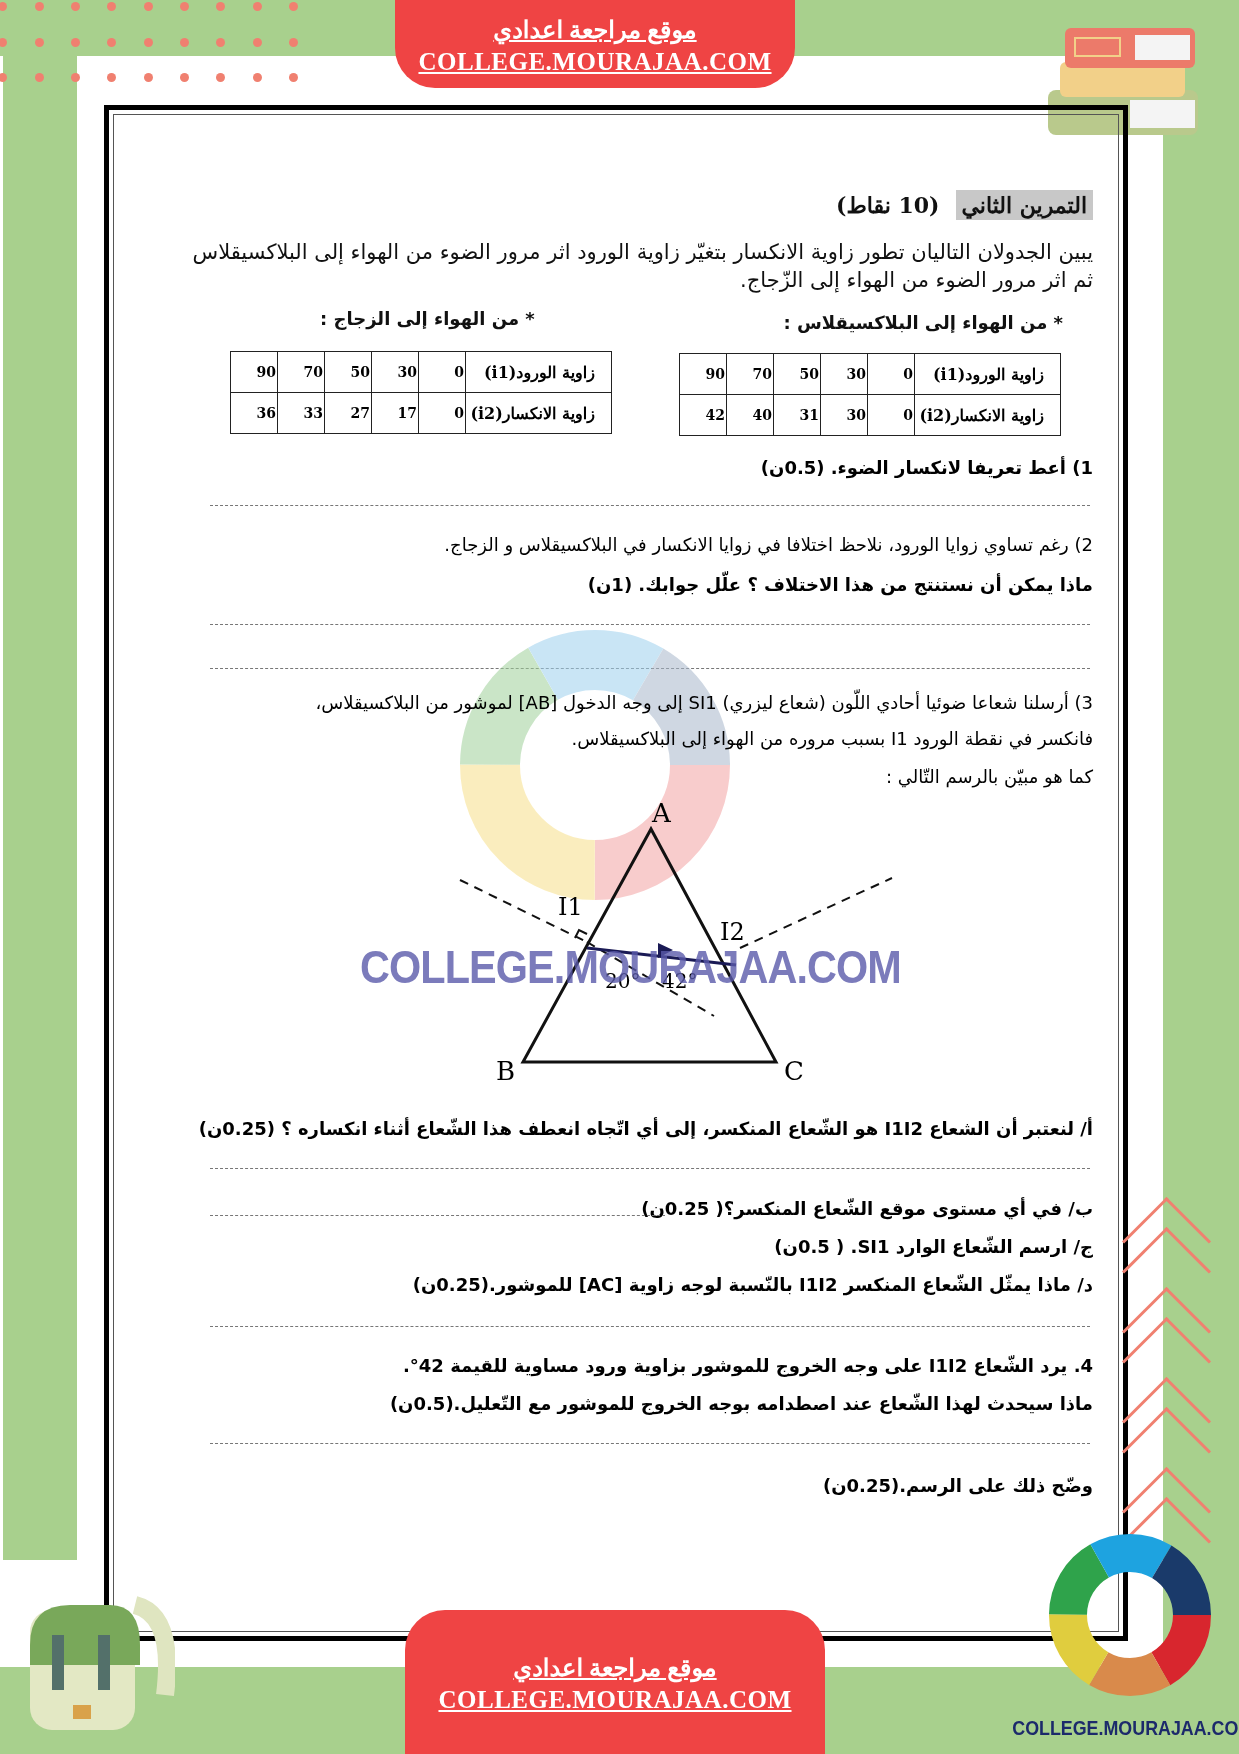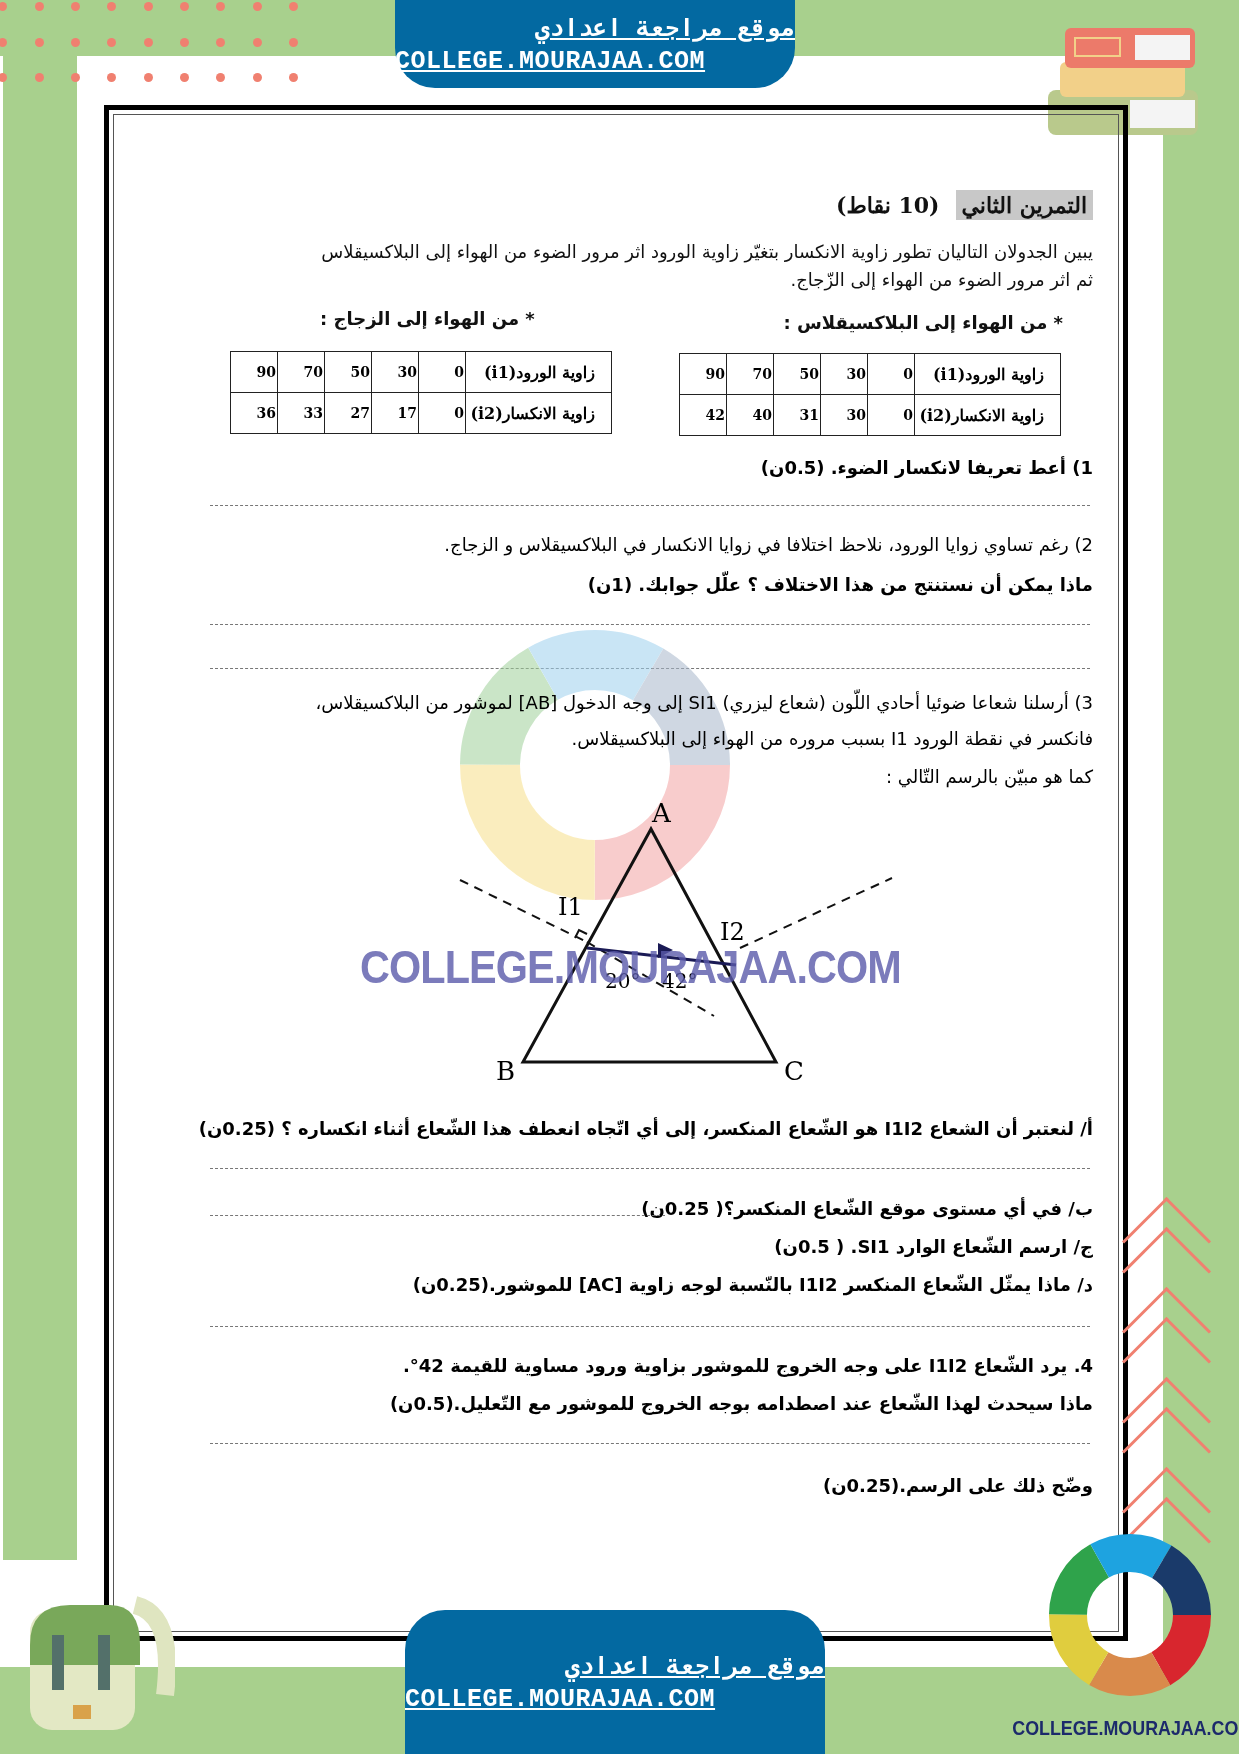--- a/index.html
+++ b/index.html
@@ -4,31 +4,31 @@
 <style>
   html, body { margin: 0; padding: 0; }
   body {
     width: 1239px; height: 1754px; position: relative; overflow: hidden;
     background: #ffffff;
     font-family: "DejaVu Sans", sans-serif;
   }
   .green { background: #a8d08d; position: absolute; }
   .dot { position: absolute; width: 9px; height: 9px; border-radius: 50%; background: #f08070; }
   .banner {
-    position: absolute; background: #0369a1; color: #fff; 
-    font-family: Liberation Mono, monospace; font-weight: bold;
+    position: absolute; background: #ef4444; color: #fff; text-align: center;
+    font-family: Liberation Serif, serif; font-weight: bold;
   }
   .banner .ar { font-size: 24px; text-decoration: underline; line-height: 32px; direction: rtl; }
   .banner .en { font-size: 25px; text-decoration: underline; letter-spacing: 0.5px; line-height: 32px; }
   .frame-outer { position: absolute; left: 104px; top: 105px; width: 1024px; height: 1536px; border: 5px solid #000; box-sizing: border-box; }
   .frame-inner { position: absolute; left: 113px; top: 114px; width: 1006px; height: 1518px; border: 1.5px solid #555; box-sizing: border-box; }
   .content { position: absolute; direction: rtl; color: #111; font-family: "DejaVu Sans", sans-serif; }
   .title-box { background: #c8c8c8; padding: 2px 6px; font-weight: bold; font-size: 22px; font-family: "DejaVu Serif", serif; }
   .points { font-weight: bold; font-size: 22px; font-family: "DejaVu Serif", serif; margin-right: 16px; }
-  .para { font-size: 18px; line-height: 28px; }
+  .para { font-size: 21px; line-height: 28px; }
   .bold { font-weight: bold; }
   table.data { border-collapse: collapse; direction: rtl; position: absolute; font-family: "DejaVu Serif", serif; }
   table.data td { border: 1.5px solid #222; height: 38px; font-weight: bold; font-size: 14px; width: 44px; }
   table.data td.hdr { width: 128px; text-align: right; padding-right: 16px; font-size: 16px; }
   .dots { position: absolute; border-top: 1.5px dashed #777; height: 0; }
   .q { position: absolute; right: 146px; direction: rtl; font-weight: bold; font-size: 18px; white-space: nowrap; }
   .q.normal { font-weight: normal; }
   .watermark-text {
     position: absolute; left: 360px; top: 940px; font-family: "Liberation Sans", sans-serif; font-weight: bold;
     font-size: 46px; color: rgba(90, 90, 170, 0.8); letter-spacing: -1px; transform: scaleX(0.9); transform-origin: left;

